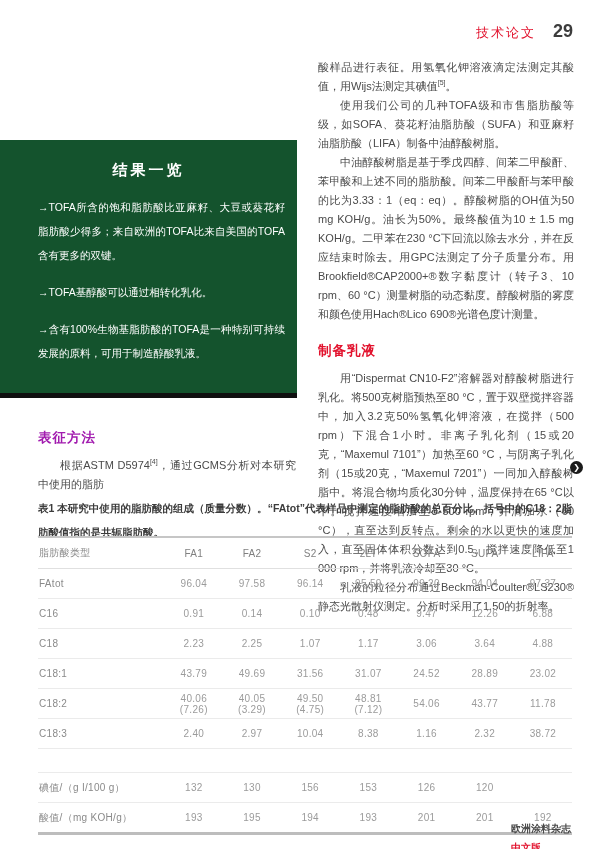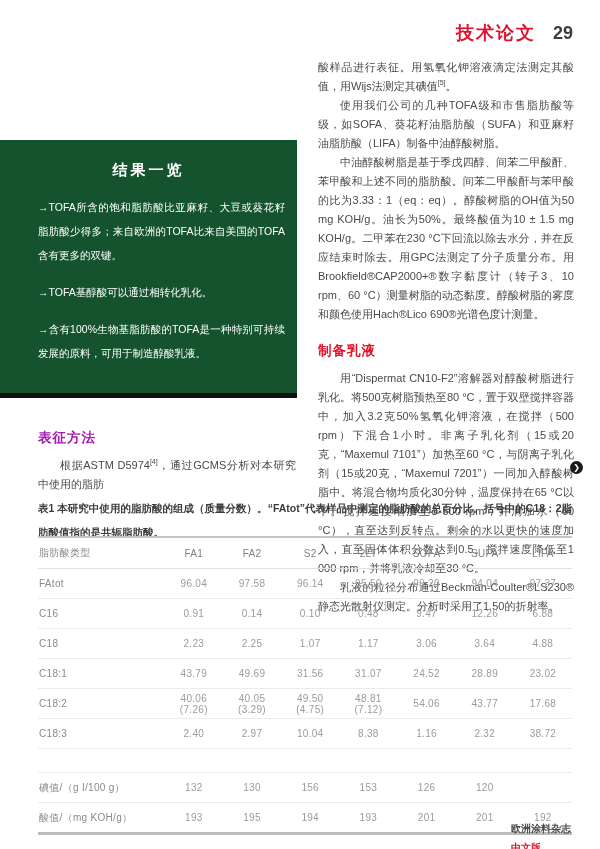--- a/index.html
+++ b/index.html
@@ -3,21 +3,21 @@
 <meta charset="utf-8">
 <style>
   html,body{margin:0;padding:0;background:#e9e9e9;}
   .page{
     position:relative;width:600px;height:849px;background:#ffffff;
     font-family:"Liberation Sans","DejaVu Sans",sans-serif;overflow:hidden;
     margin:0 auto;
   }
   
   .hdr{position:absolute;top:21px;right:27px;display:flex;align-items:baseline;gap:17px;}
-  .hdr .sec{color:#e2122d;font-size:18px;font-weight:bold;letter-spacing:2px;}
+  .hdr .sec{color:#e2122d;font-size:13px;font-weight:normal;letter-spacing:2px;}
   .hdr .pg{color:#3c3c3c;font-size:18px;font-weight:bold;}
 
   
   .resultsbox{
     position:absolute;left:0;top:140px;width:297px;height:258px;
     background:#14532d;border-bottom:5px solid #101010;color:#ffffff;
     box-sizing:border-box;padding-top:21px;
   }
   .resultsbox h2{
     margin:0;text-align:center;font-size:15px;font-weight:bold;letter-spacing:3px;
@@ -174,21 +174,21 @@
           <td>23.02</td>
         </tr>
         <tr>
           <td>C18:2</td>
           <td>40.06 (7.26)</td>
           <td>40.05 (3.29)</td>
           <td>49.50 (4.75)</td>
           <td>48.81 (7.12)</td>
           <td>54.06</td>
           <td>43.77</td>
-          <td>17.68</td>
+          <td>11.78</td>
         </tr>
         <tr>
           <td>C18:3</td>
           <td>2.40</td>
           <td>2.97</td>
           <td>10.04</td>
           <td>8.38</td>
           <td>1.16</td>
           <td>2.32</td>
           <td>38.72</td>

